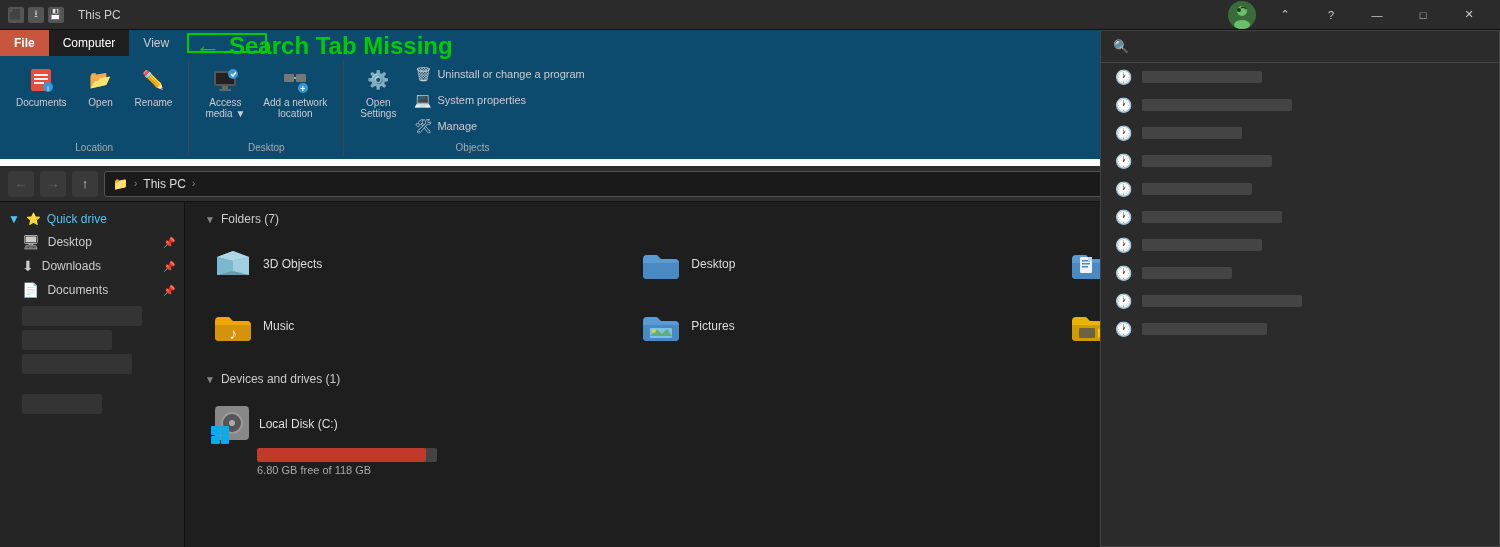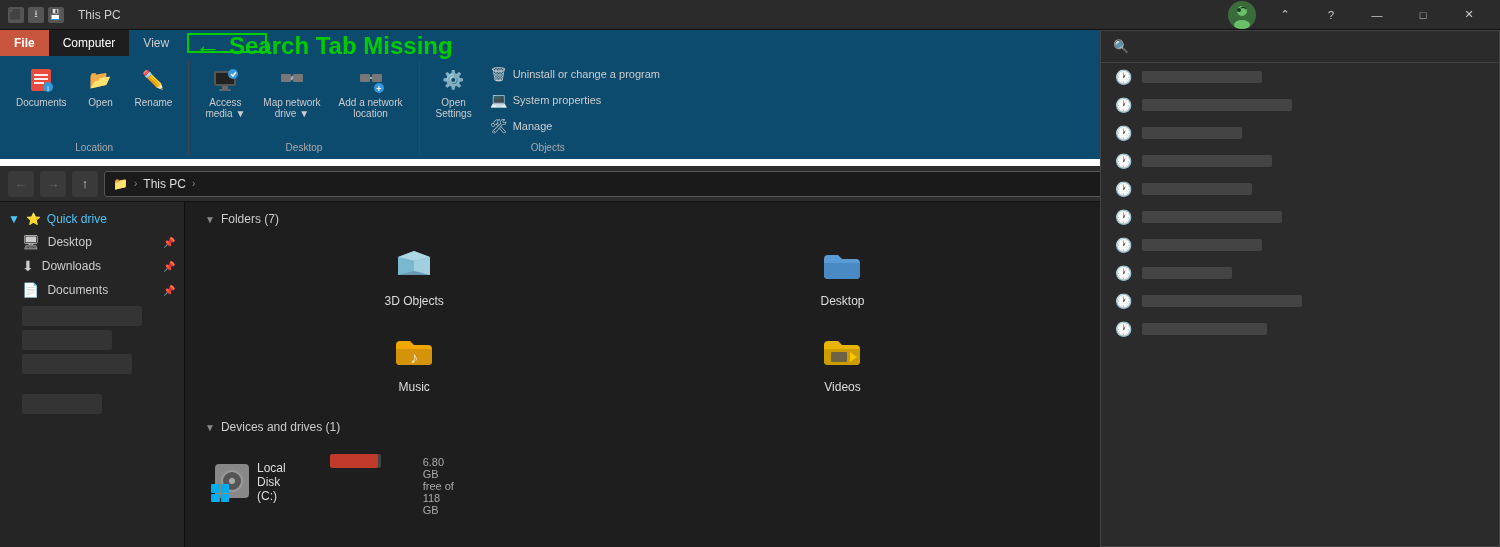--- a/index.html
+++ b/index.html
@@ -276,31 +276,31 @@
     }
     .folder-item {
       display: flex;
       align-items: center;
       gap: 10px;
       padding: 6px 8px;
       border-radius: 4px;
       cursor: pointer;
       font-size: 12px;
       color: #ddd;
-      flex-direction: column;
     }
     .folder-icon {
       width: 40px; height: 40px;
       flex-shrink: 0;
       display: flex; align-items: center; justify-content: center;
     }
 
     .drives-section { margin-top: 10px; }
     .drive-item {
       display: flex;
+      flex-direction: column;
       padding: 8px 10px;
       max-width: 260px;
       cursor: pointer;
       border-radius: 4px;
     }
     .drive-top {
       display: flex;
       align-items: center;
       gap: 10px;
       margin-bottom: 6px;
@@ -452,31 +452,20 @@
             <svg width="28" height="28" viewBox="0 0 28 28">
               <rect x="3" y="5" width="22" height="15" rx="2" fill="#555"></rect>
               <rect x="5" y="7" width="18" height="11" fill="#222"></rect>
               <rect x="11" y="20" width="6" height="3" fill="#666"></rect>
               <rect x="8" y="23" width="12" height="2" rx="1" fill="#666"></rect>
               <circle cx="22" cy="8" r="5" fill="#3498db"></circle>
               <path d="M20 8 L22 10 L25 6" stroke="white" stroke-width="1.5" fill="none"></path>
             </svg>
           </div>
           <span>Access<br>media ▼</span>
-        </div>
-        <div class="ribbon-btn">
-          <div class="ribbon-btn-icon">
-            <svg width="28" height="28" viewBox="0 0 28 28">
-              <rect x="3" y="8" width="10" height="8" rx="1" fill="#777"></rect>
-              <rect x="15" y="8" width="10" height="8" rx="1" fill="#777"></rect>
-              <line x1="13" y1="12" x2="15" y2="12" stroke="#aaa" stroke-width="2"></line>
-              <path d="M13 12 L15 10 M15 12 L13 14" stroke="#aaa" stroke-width="1.5"></path>
-            </svg>
-          </div>
-          <span>Map network<br>drive ▼</span>
         </div>
         <div class="ribbon-btn">
           <div class="ribbon-btn-icon">
             <svg width="28" height="28" viewBox="0 0 28 28">
               <rect x="3" y="8" width="10" height="8" rx="1" fill="#777"></rect>
               <rect x="15" y="8" width="10" height="8" rx="1" fill="#777"></rect>
               <line x1="13" y1="12" x2="15" y2="12" stroke="#aaa" stroke-width="2"></line>
               <circle cx="22" cy="22" r="5" fill="#3498db"></circle>
               <text x="22" y="26" text-anchor="middle" font-size="9" fill="white" font-weight="bold">+</text>
             </svg>
@@ -608,20 +597,32 @@
         <div class="folder-icon">
           <svg width="40" height="34" viewBox="0 0 40 34">
             <path d="M2 12 Q2 8 6 8 L16 8 L20 12 L34 12 Q38 12 38 16 L38 28 Q38 32 34 32 L6 32 Q2 32 2 28 Z" fill="#f0a800"></path>
             <path d="M2 16 L38 16 L38 28 Q38 32 34 32 L6 32 Q2 32 2 28 Z" fill="#d4930a"></path>
             <text x="16" y="30" font-size="16" fill="white" opacity="0.8">♪</text>
           </svg>
         </div>
         <span>Music</span>
       </div>
 
+      <div class="folder-item">
+        <div class="folder-icon">
+          <svg width="40" height="34" viewBox="0 0 40 34">
+            <path d="M2 12 Q2 8 6 8 L16 8 L20 12 L34 12 Q38 12 38 16 L38 28 Q38 32 34 32 L6 32 Q2 32 2 28 Z" fill="#5b9bd5"></path>
+            <path d="M2 16 L38 16 L38 28 Q38 32 34 32 L6 32 Q2 32 2 28 Z" fill="#4a8ac4"></path>
+            <rect x="9" y="19" width="22" height="10" rx="1" fill="#87ceeb" opacity="0.8"></rect>
+            <path d="M9 27 L16 21 L21 25 L26 20 L31 27 Z" fill="#5ba85b" opacity="0.8"></path>
+            <circle cx="13" cy="22" r="2" fill="#ffd700" opacity="0.8"></circle>
+          </svg>
+        </div>
+        <span>Pictures</span>
+      </div>
 
       <div class="folder-item">
         <div class="folder-icon">
           <svg width="40" height="34" viewBox="0 0 40 34">
             <path d="M2 12 Q2 8 6 8 L16 8 L20 12 L34 12 Q38 12 38 16 L38 28 Q38 32 34 32 L6 32 Q2 32 2 28 Z" fill="#e8b400"></path>
             <path d="M2 16 L38 16 L38 28 Q38 32 34 32 L6 32 Q2 32 2 28 Z" fill="#cc9c00"></path>
             <rect x="9" y="19" width="16" height="10" rx="1" fill="#555" opacity="0.8"></rect>
             <polygon points="28,19 35,24 28,29" fill="#ffcc00" opacity="0.9"></polygon>
           </svg>
         </div>

